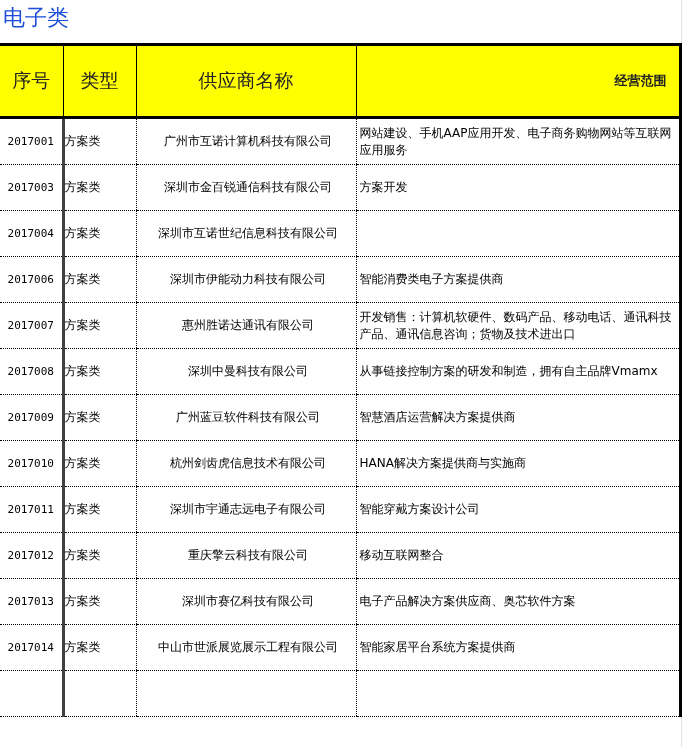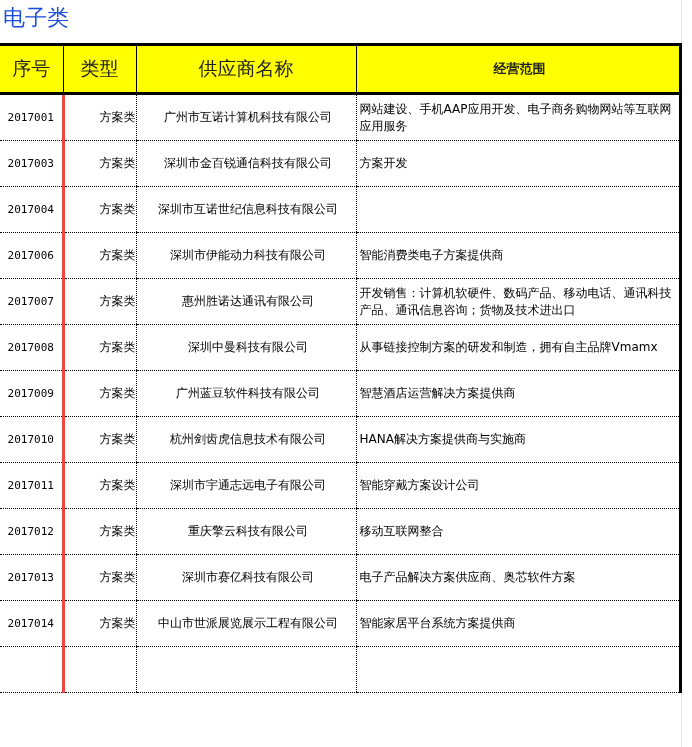--- a/index.html
+++ b/index.html
@@ -1,26 +1,26 @@
 <!DOCTYPE html>
 <html><head>
   <meta charset="utf-8">
   <style>
     html, body { margin: 0; padding: 0; background: #ffffff; }
     body { width: 692px; height: 747px; overflow: hidden; position: relative; font-family: "DejaVu Sans", sans-serif; color: #000; }
     .title { position: absolute; left: 3px; top: 2px; font-size: 22px; line-height: 32px; color: #1d4ed8; }
     .vgrid { position: absolute; top: 0; left: 681px; width: 1px; height: 747px; background: #e3e3e3; }
     table.sheet { position: absolute; left: 0; top: 43px; border-collapse: collapse; table-layout: fixed; width: 680px; }
-    table.sheet th { background: #ffff00; height: 46px; font-weight: normal; font-size: 19px; color: #222; border-top: 3px solid #000; border-bottom: 3px solid #000; border-left: 1px solid #000; padding: 0; text-align: center; }
+    table.sheet th { background: #ffff00; height: 46px; font-weight: normal; font-size: 19px; color: #222; border-top: 3px solid #000; border-bottom: 3px solid #000; border-left: 1px solid #000; padding: 12px; text-align: center; }
     table.sheet th:first-child { border-left: none; }
-    table.sheet th.scope { text-align: center; font-size: 13px; font-weight: bold; padding-left: 4px; }
+    table.sheet th.scope { text-align: right; font-size: 13px; font-weight: bold; padding-left: 4px; }
     table.sheet th:last-child { border-right: 3px solid #000; }
     table.sheet td { height: 45px; border-bottom: 1px dotted #000; border-left: 1px dotted #000; font-size: 12px; line-height: 17px; padding: 0; vertical-align: middle; }
     table.sheet td.id { text-align: center; font-family: "DejaVu Sans Mono", monospace; font-size: 11px; border-left: none; }
-    table.sheet td.type { text-align: right; border-left: 3px solid #ef4444; }
+    table.sheet td.type { text-align: left; border-left: 3px solid #404040; }
     table.sheet td.name { text-align: center; padding-left: 4px; }
     table.sheet td.scope { text-align: left; padding-left: 3px; padding-right: 4px; border-right: 3px solid #000000; }
   </style>
 </head>
 <body>
 
 <div class="vgrid"></div>
 
 <div class="title">电子类</div>
 

